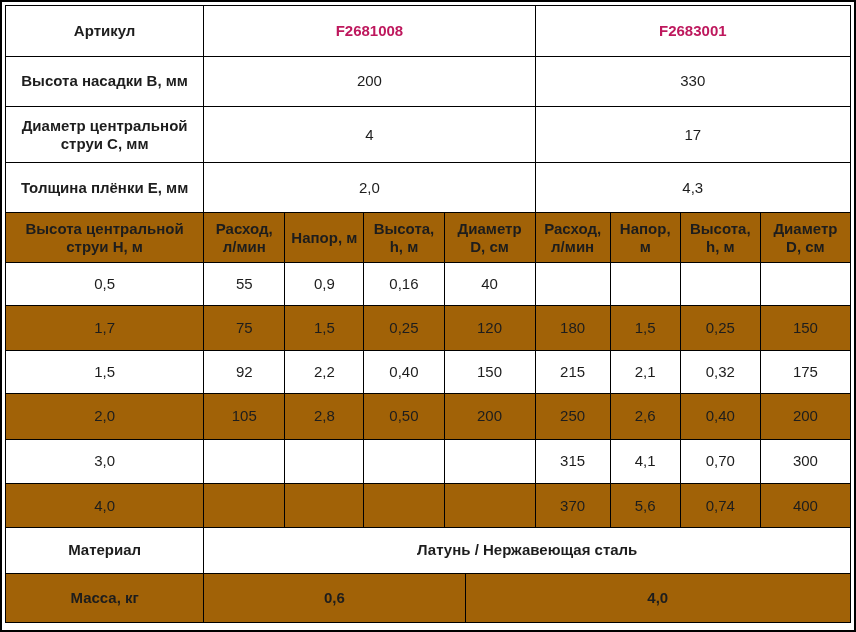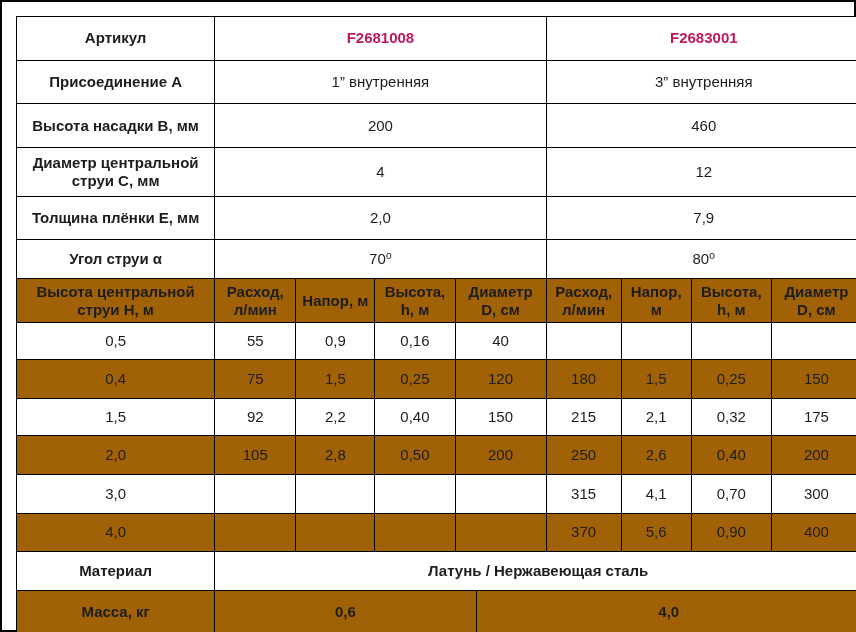--- a/index.html
+++ b/index.html
@@ -6,21 +6,21 @@
     margin: 0;
     padding: 0;
     background: #ffffff;
     font-family: "Liberation Sans", "DejaVu Sans", sans-serif;
   }
   .frame {
     box-sizing: border-box;
     width: 856px;
     height: 632px;
     border: 2px solid #000000;
-    padding: 14px;
+    padding: 3px;
     background: #ffffff;
   }
   table.spec {
     width: 846px;
     height: 618px;
     border-collapse: collapse;
     table-layout: fixed;
     border: 1px solid #000000;
   }
   td {
@@ -65,43 +65,33 @@
     <col style="width:90px">
   </colgroup>
   <tbody>
 
     <tr class="plain rh-43">
       <td class="label">Артикул</td>
       <td class="article" colspan="5">F2681008</td>
       <td class="article" colspan="4">F2683001</td>
     </tr>
     <tr class="plain rh-43">
-      <td class="label">Присоединение А</td>
-      <td colspan="5">1” внутренняя</td>
-      <td colspan="4">3” внутренняя</td>
-    </tr>
-    <tr class="plain rh-43">
       <td class="label">Высота насадки В, мм</td>
       <td colspan="5">200</td>
-      <td colspan="4">460</td>
+      <td colspan="4">330</td>
     </tr>
     <tr class="plain rh-48">
       <td class="label">Диаметр центральной струи С, мм</td>
       <td colspan="5">4</td>
-      <td colspan="4">12</td>
+      <td colspan="4">17</td>
     </tr>
     <tr class="plain rh-42">
       <td class="label">Толщина плёнки Е, мм</td>
       <td colspan="5">2,0</td>
-      <td colspan="4">7,9</td>
-    </tr>
-    <tr class="plain rh-39">
-      <td class="label">Угол струи α</td>
-      <td colspan="5">70⁰</td>
-      <td colspan="4">80⁰</td>
+      <td colspan="4">4,3</td>
     </tr>
 
     <tr class="shaded rh-43">
       <td class="hdr">Высота центральной струи Н, м</td>
       <td class="hdr">Расход, л/мин</td>
       <td class="hdr">Напор, м</td>
       <td class="hdr">Высота, h, м</td>
       <td class="hdr" colspan="2">Диаметр D, см</td>
       <td class="hdr">Расход, л/мин</td>
       <td class="hdr">Напор, м</td>
@@ -114,21 +104,21 @@
       <td>55</td>
       <td>0,9</td>
       <td>0,16</td>
       <td colspan="2">40</td>
       <td></td>
       <td></td>
       <td></td>
       <td></td>
     </tr>
     <tr class="shaded rh-39">
-      <td>0,4</td>
+      <td>1,7</td>
       <td>75</td>
       <td>1,5</td>
       <td>0,25</td>
       <td colspan="2">120</td>
       <td>180</td>
       <td>1,5</td>
       <td>0,25</td>
       <td>150</td>
     </tr>
     <tr class="plain rh-36">
@@ -165,21 +155,21 @@
       <td>300</td>
     </tr>
     <tr class="shaded rh-37">
       <td>4,0</td>
       <td></td>
       <td></td>
       <td></td>
       <td colspan="2"></td>
       <td>370</td>
       <td>5,6</td>
-      <td>0,90</td>
+      <td>0,74</td>
       <td>400</td>
     </tr>
 
     <tr class="plain rh-39">
       <td class="label">Материал</td>
       <td class="bold" colspan="9">Латунь / Нержавеющая сталь</td>
     </tr>
 
     <tr class="shaded rh-42">
       <td class="label">Масса, кг</td>

